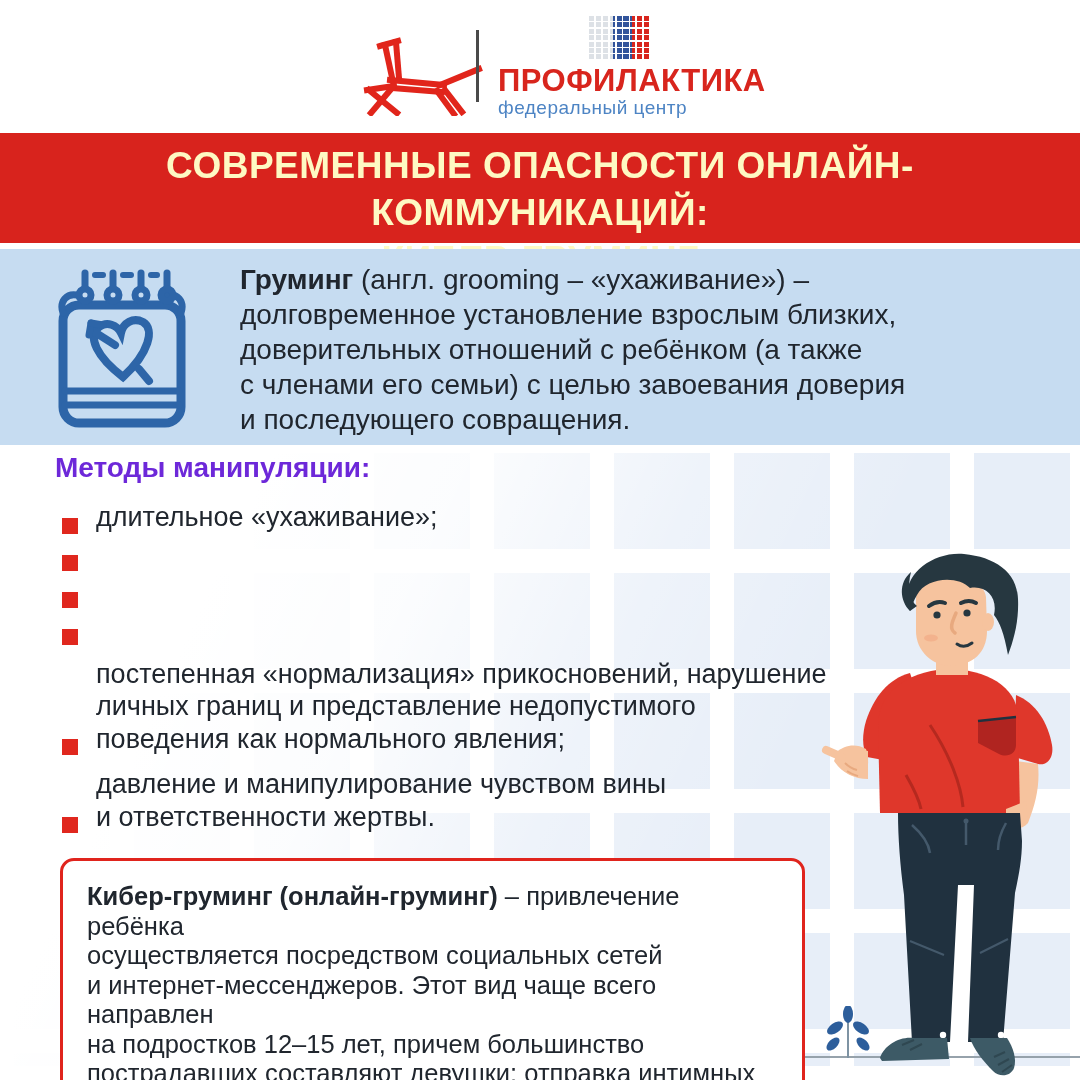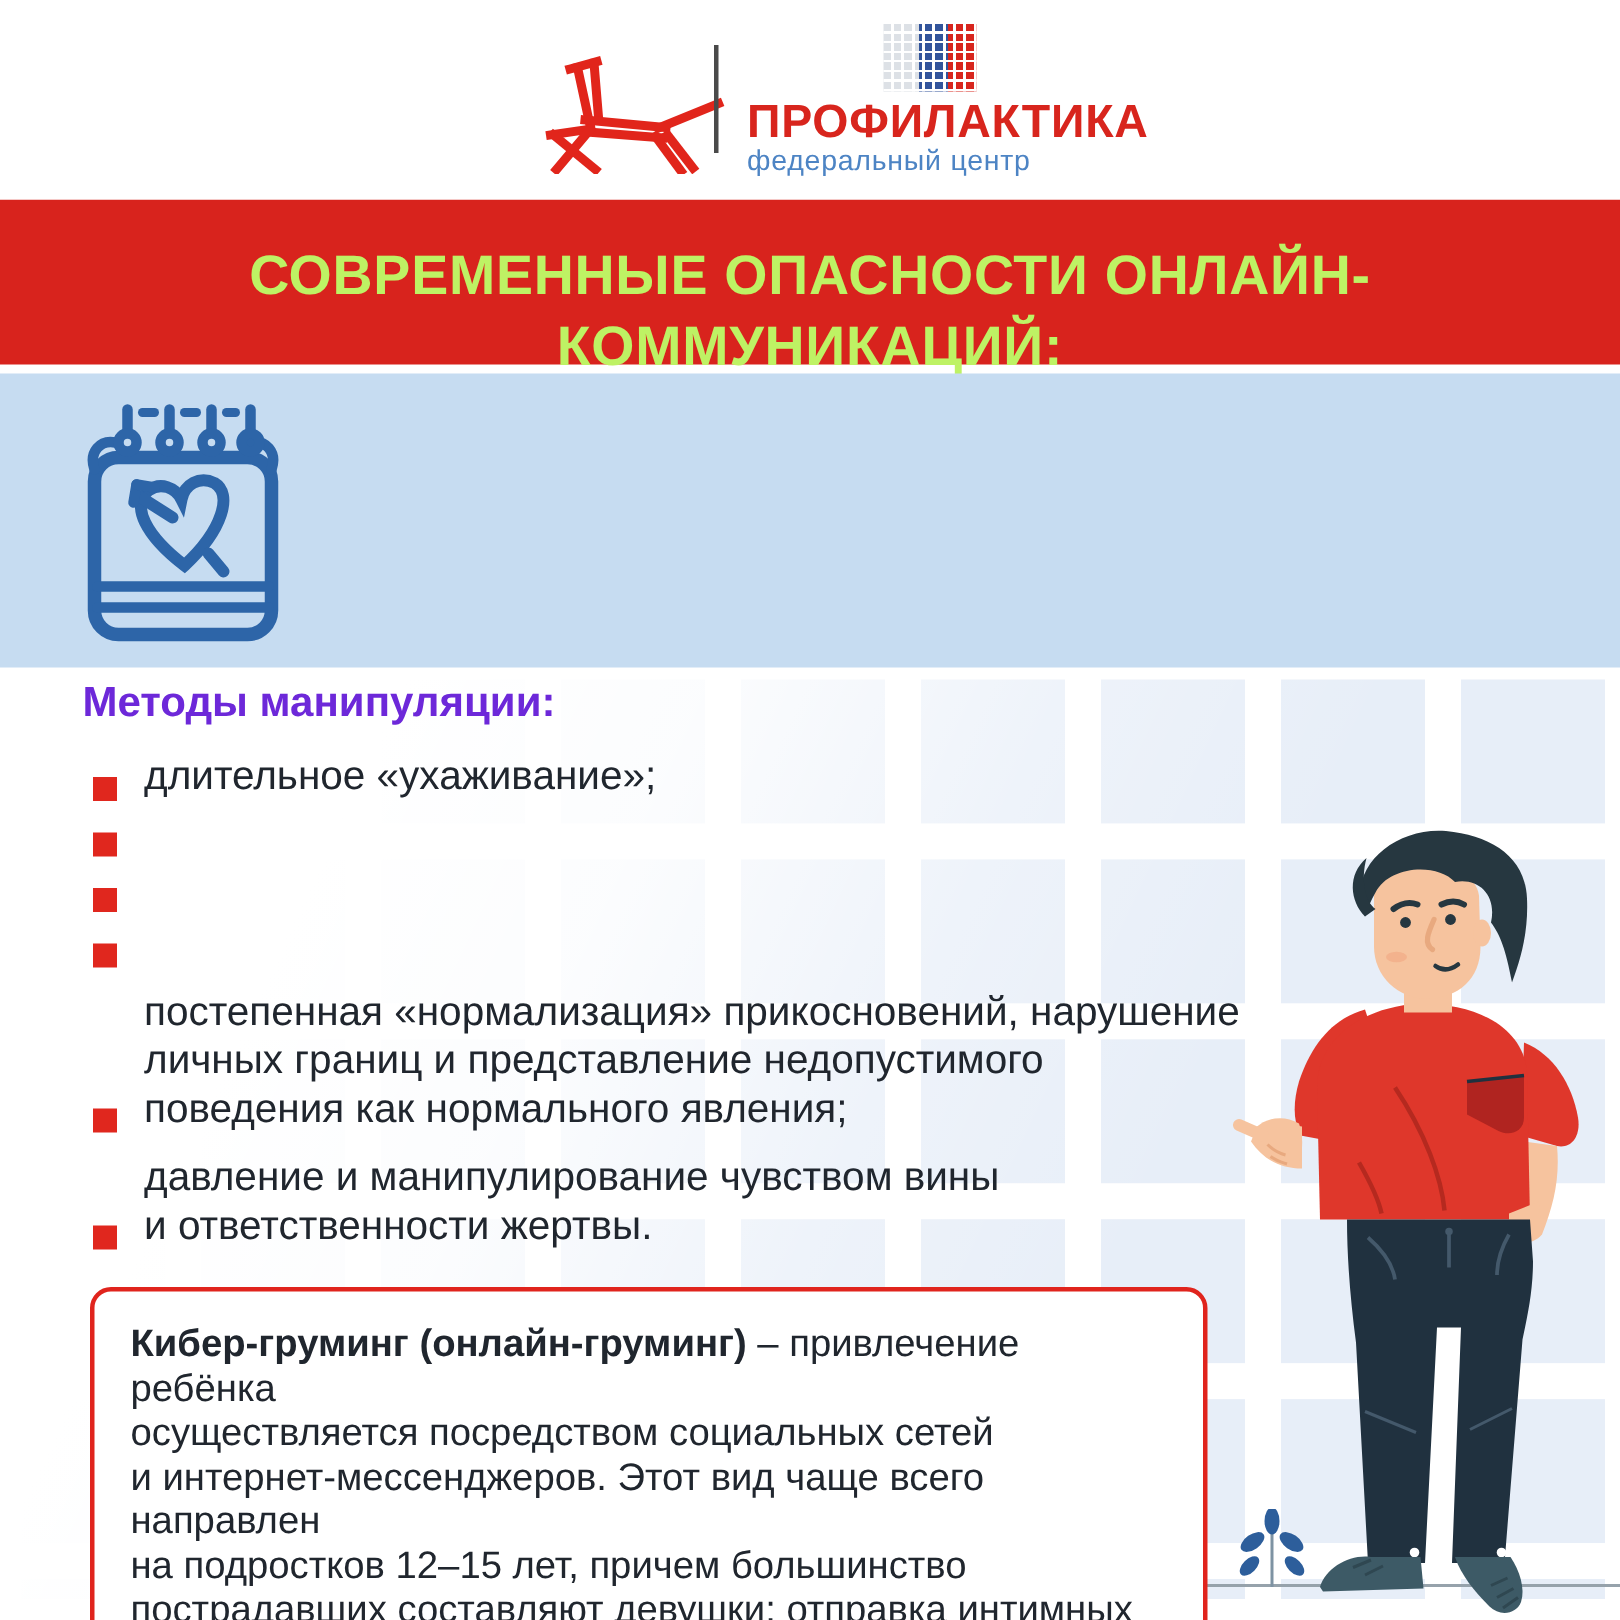--- a/index.html
+++ b/index.html
@@ -30,21 +30,21 @@
   .logo-grid{width:62px;height:45px;margin:0 auto 4px auto;
     background-image:
       repeating-linear-gradient(to right,transparent 0 5px,#fff 5px 6.9px),
       repeating-linear-gradient(to bottom,transparent 0 5px,#fff 5px 6.4px),
       linear-gradient(to right,#dde1e6 0 38%,#32549B 38% 69%,#D8251D 69% 100%);}
   .brand-main{color:var(--brand-red,#D8251D);font-weight:bold;font-size:31px;letter-spacing:.5px;line-height:32px}
   .brand-sub{color:var(--brand-blue,#4D84C4);font-size:19px;letter-spacing:.5px;line-height:22px}
 
   
   .banner{position:absolute;left:0;top:133px;width:1080px;height:110px;background:var(--accent-red,#D8231D);
-    color:#bef264;text-align:center;z-index:2;padding-top:27px}
+    color:#fef9c3;text-align:center;z-index:2;padding-top:9px}
   .banner .line{font-size:37px;font-weight:bold;line-height:47px;letter-spacing:.5px}
 
   
   .definition{position:absolute;left:0;top:249px;width:1080px;height:196px;background:var(--band-blue,#C6DCF1);z-index:2}
   .def-icon{position:absolute;left:57px;top:16px;width:130px;height:164px}
   .def-text{position:absolute;left:240px;top:13px;width:810px;font-size:28px;line-height:35px;color:var(--text-dark,#20262E)}
   .def-text b{font-weight:bold}
   .pre{white-space:pre-line}
 
   
@@ -121,20 +121,25 @@
         <circle cx="110" cy="30" r="6" stroke-width="7"></circle>
       <path d="M38,10 L46,10" stroke-width="6"></path>
         <path d="M66,10 L74,10" stroke-width="6"></path>
         <path d="M94,10 L100,10" stroke-width="6"></path>
       <path d="M66,112 C40,92 30,72 42,62 C50,56 60,60 64,68 C66,58 76,52 86,57 C98,64 92,88 66,112 Z" stroke-width="8"></path>
       <path d="M36,66 L58,80" stroke-width="8"></path>
       <path d="M34,58 L32,70" stroke-width="7"></path>
       <path d="M34,58 L46,60" stroke-width="7"></path>
       <path d="M82,104 L92,116" stroke-width="8"></path>
     </svg>
+    <p class="def-text"><b>Груминг</b><span class="pre"> (англ. grooming – «ухаживание») –
+долговременное установление взрослым близких,
+доверительных отношений с ребёнком (а также
+с членами его семьи) с целью завоевания доверия
+и последующего совращения.</span></p>
   </div>
 
   <div class="methods">
     <h2>Методы манипуляции:</h2>
     <ul>
       <li>
           <span class="bullet"></span>
           <span class="item-text pre">длительное «ухаживание»;</span>
         </li>
       <li>

